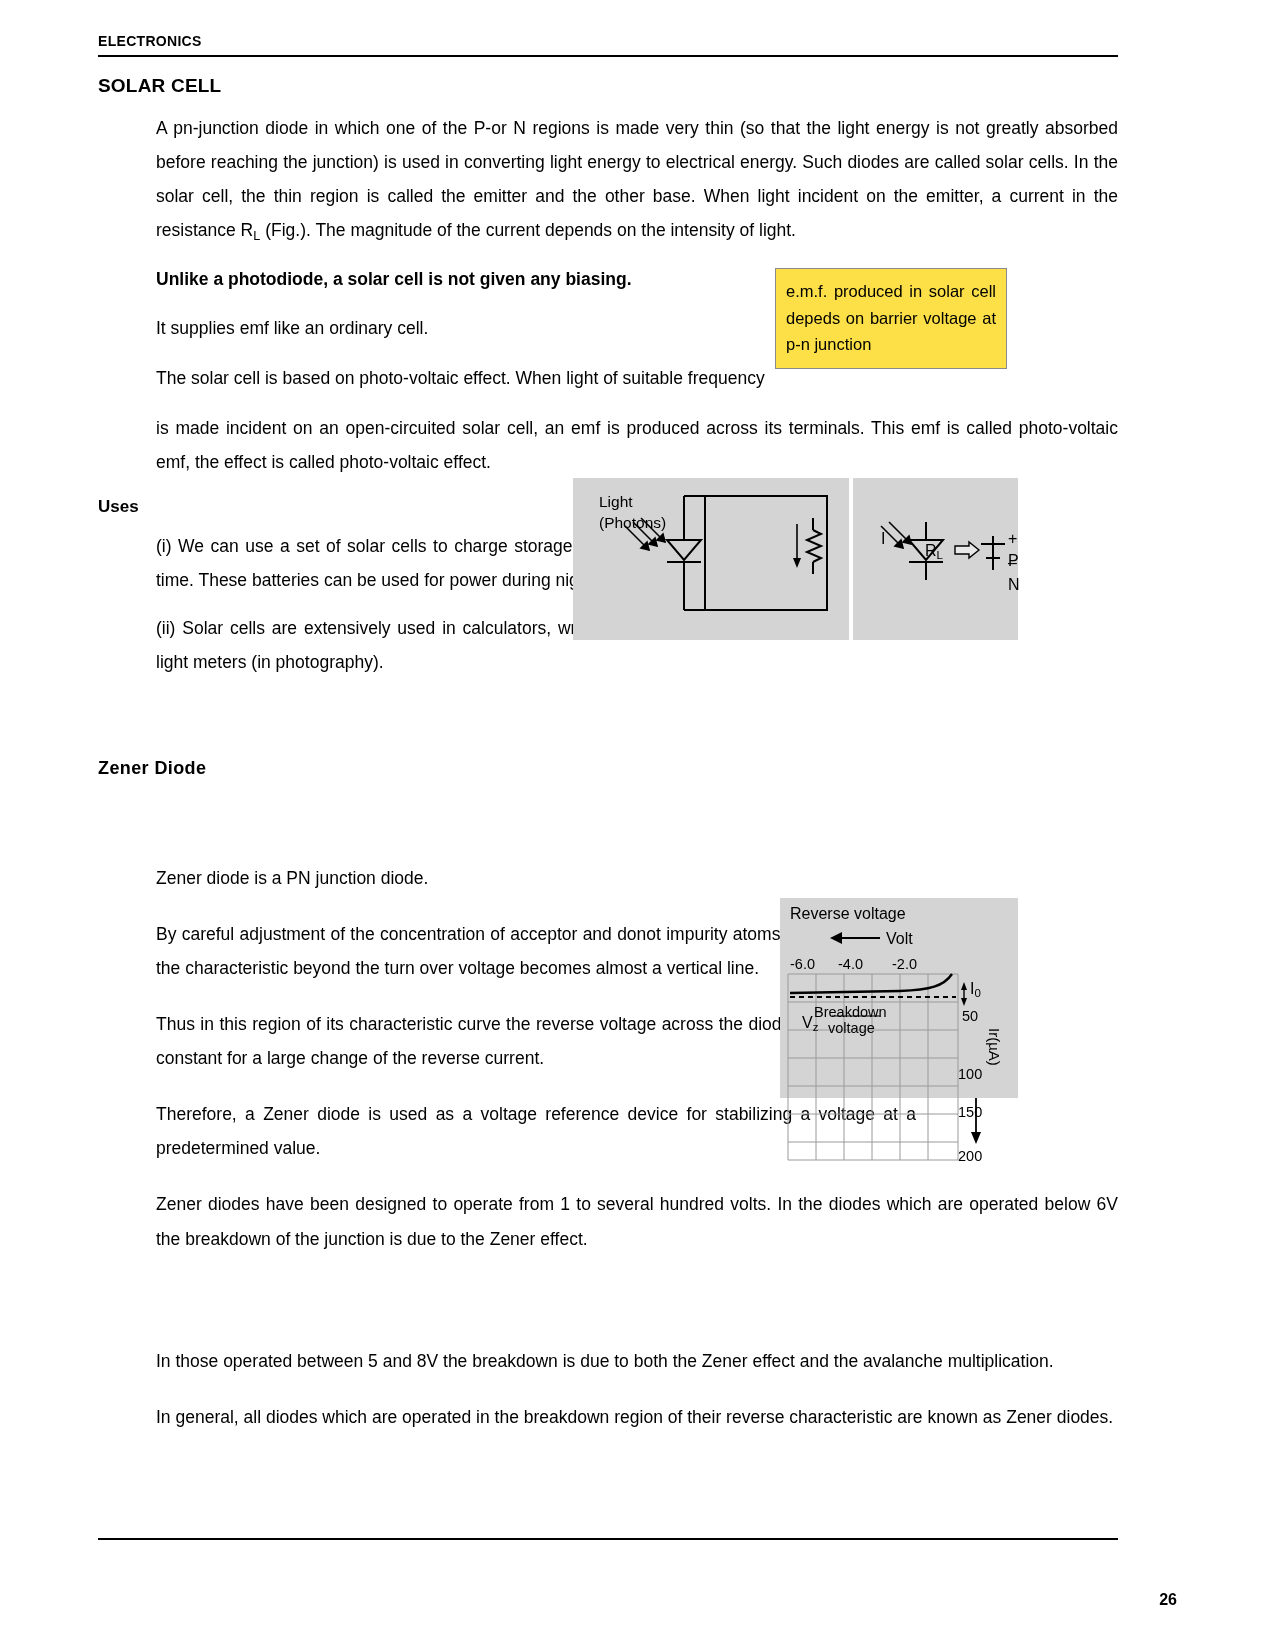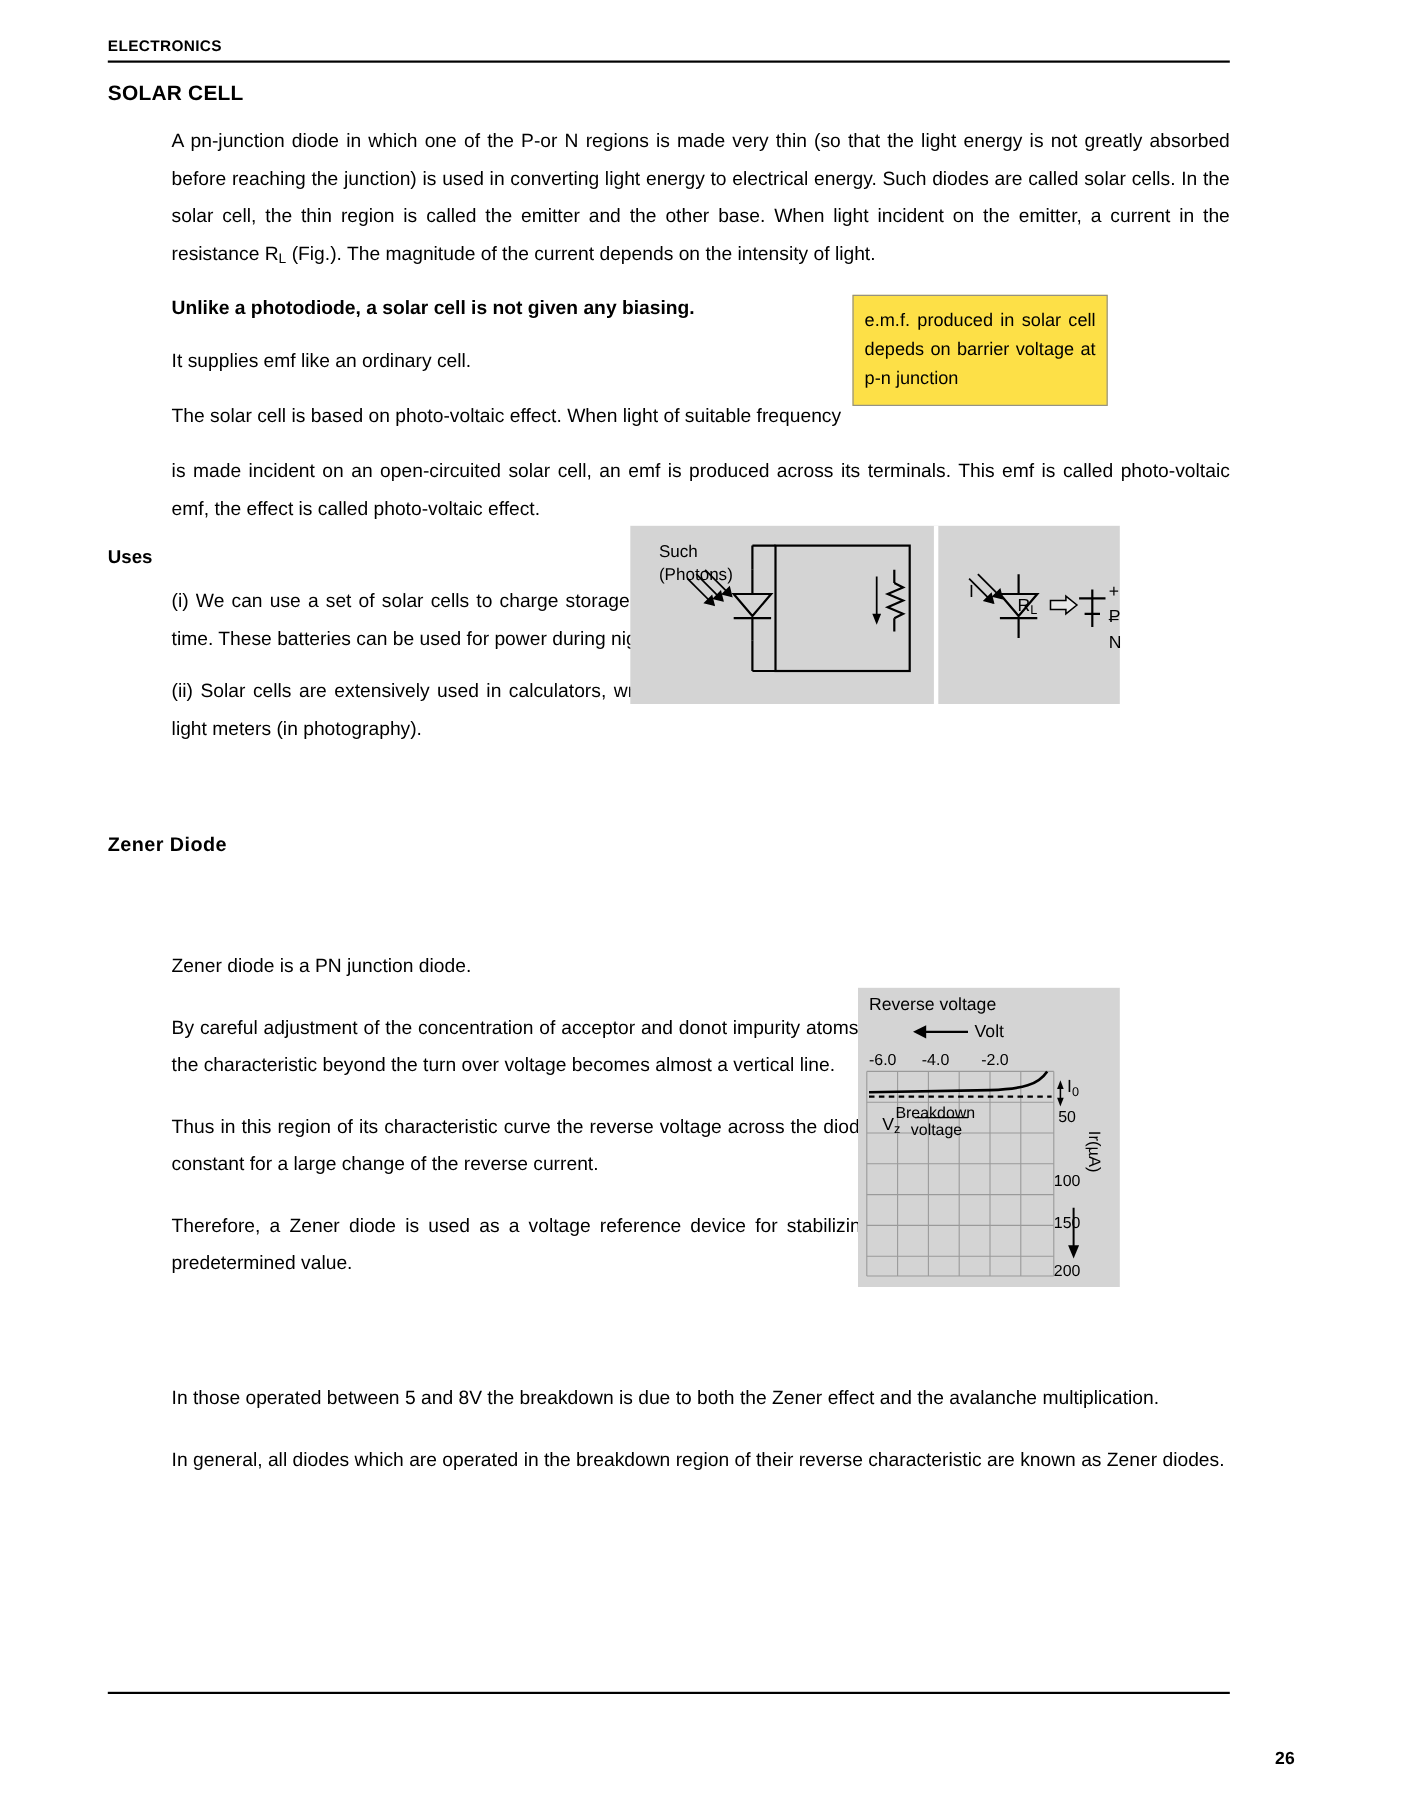--- a/index.html
+++ b/index.html
@@ -104,21 +104,21 @@
     position: absolute;
     font-size: 15.5px;
     line-height: 1.35;
   }
   
   .zener-fig {
     position: absolute;
     left: 780px;
     top: 898px;
     width: 238px;
-    height: 272px;
+    height: 200px;
     background: #d4d4d4;
     box-sizing: border-box;
   }
   .zener-fig .zlabel {
     position: absolute;
     font-size: 14.5px;
   }
   .zener-title {
     font-size: 18px;
     font-weight: bold;
@@ -170,34 +170,35 @@
     <h2 class="zener-title" style="margin-top:78px;">Zener Diode</h2>
 
     <p class="para indent" style="width:700px; margin-top:82px;">Zener diode is a PN junction diode.</p>
 
     <p class="para indent" style="width:760px; margin-top:22px;">By careful adjustment of the concentration of acceptor and donot impurity atoms near the junction the characteristic beyond the turn over voltage becomes almost a vertical line.</p>
 
     <p class="para indent" style="width:760px; margin-top:22px;">Thus in this region of its characteristic curve the reverse voltage across the diode remains almost constant for a large change of the reverse current.</p>
 
     <p class="para indent" style="width:760px; margin-top:22px;">Therefore, a Zener diode is used as a voltage reference device for stabilizing a voltage at a predetermined value.</p>
 
+    <p class="para indent" style="width:962px; margin-top:22px;">Zener diodes have been designed to operate from 1 to several hundred volts. In the diodes which are operated below 6V the breakdown of the junction is due to the Zener effect.</p>
 
     <p class="para indent" style="width:962px; margin-top:88px;">In those operated between 5 and 8V the breakdown is due to both the Zener effect and the avalanche multiplication.</p>
 
     <p class="para indent" style="width:962px; margin-top:22px;">In general, all diodes which are operated in the breakdown region of their reverse characteristic are known as Zener diodes.</p>
 
   </div>
 
   <div class="note-box">e.m.f. produced in solar cell depeds on barrier voltage at p-n junction</div>
 
   <div class="solar-fig">
     <div class="divider"></div>
 
     <div class="fig-label" style="left:26px; top:14px;">
-      <span>Such</span><br>
+      <span>Light</span><br>
       <span>(Photons)</span>
     </div>
 
     <svg width="445" height="162" style="position:absolute;left:0;top:0;">
 
       <rect x="132" y="18" width="122" height="114" fill="none" stroke="#000" stroke-width="2"></rect>
 
       <g stroke="#000" stroke-width="1.6">
         <line x1="52" y1="48" x2="76" y2="72"></line>
         <line x1="60" y1="44" x2="84" y2="68"></line>

